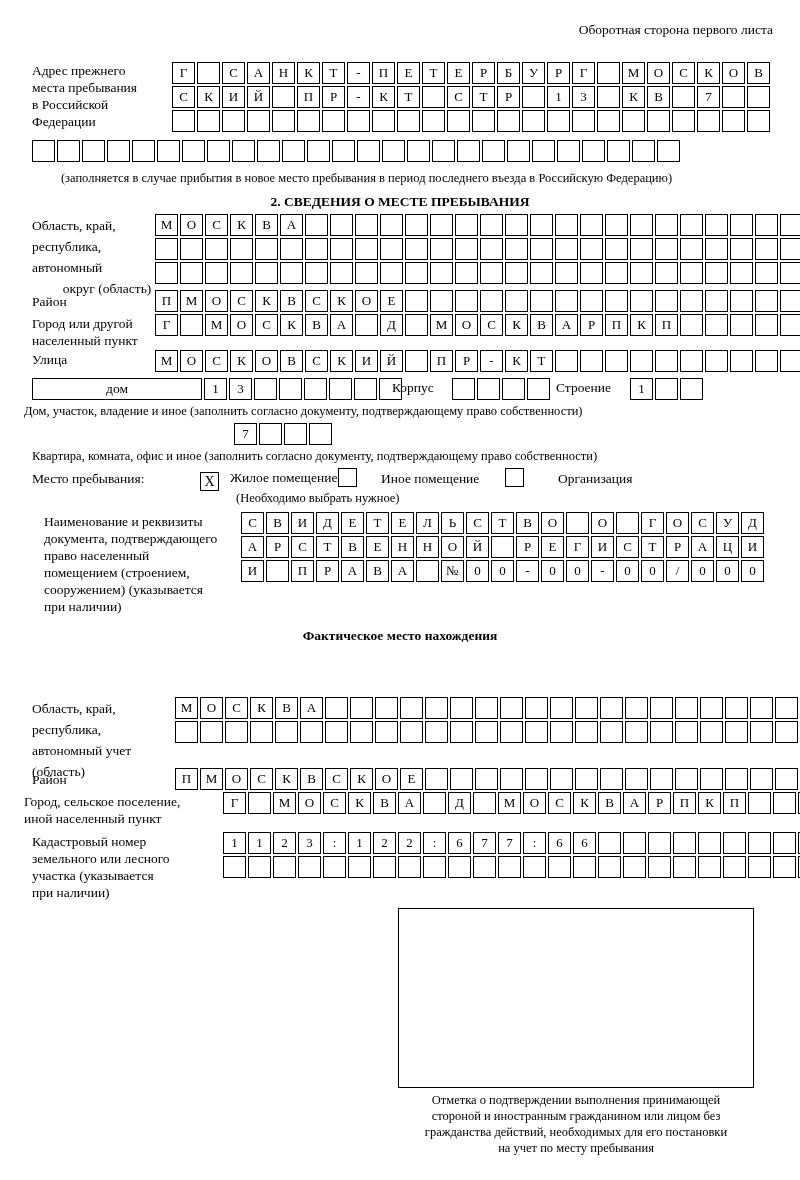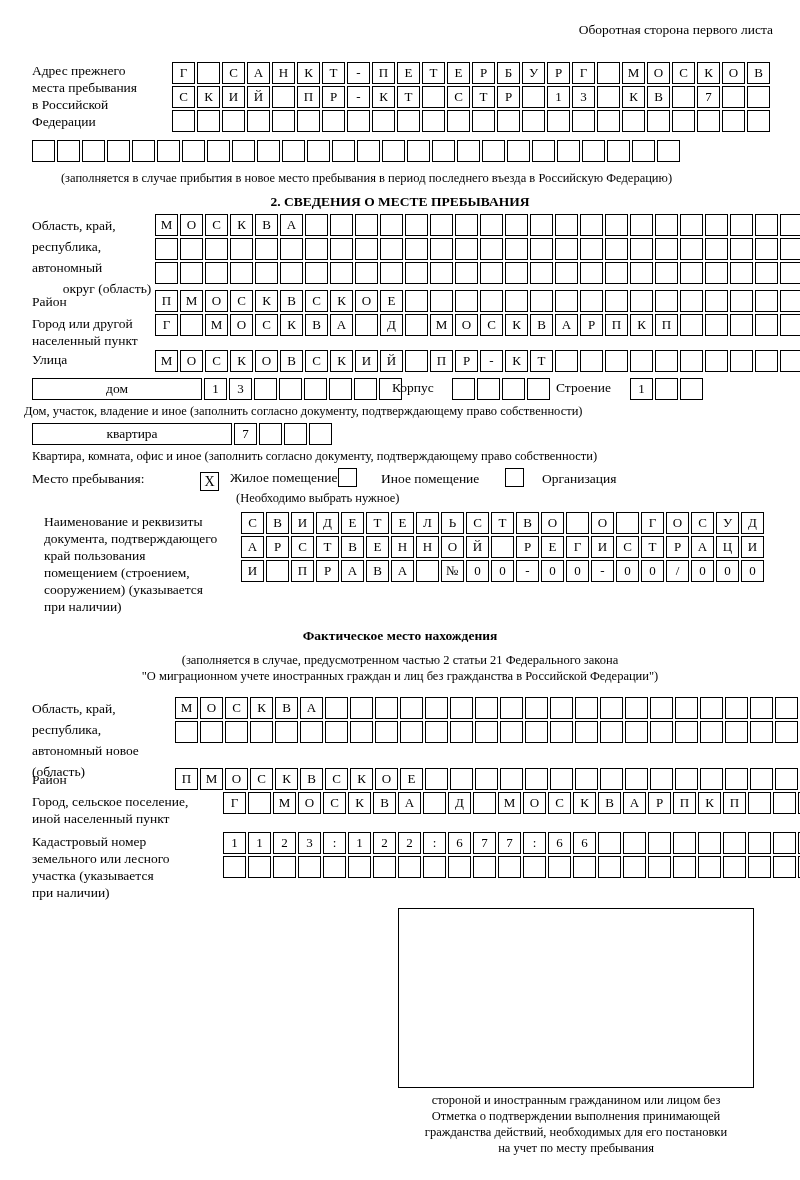--- a/index.html
+++ b/index.html
@@ -368,21 +368,20 @@
   <div class="abs lbl" style="left:556px;top:379px;">Строение</div>
   <div class="abs" id="stroenie-cells" style="left:630px;top:378px;">
       <div class="row" style="margin-bottom: 2px;">
         <div class="cell">1</div>
         <div class="cell"></div>
         <div class="cell"></div>
       </div>
     </div>
   <div class="abs small" style="left:24px;top:404px;">Дом, участок, владение и иное (заполнить согласно документу, подтверждающему право собственности)</div>
 
-  <div class="abs boxlbl" style="left:32px;top:423px;width:200px;">квартира</div>
   <div class="abs" id="flat-cells" style="left:234px;top:423px;">
       <div class="row" style="margin-bottom: 2px;">
         <div class="cell">7</div>
         <div class="cell"></div>
         <div class="cell"></div>
         <div class="cell"></div>
       </div>
     </div>
   <div class="abs small" style="left:32px;top:449px;">Квартира, комната, офис и иное (заполнить согласно документу, подтверждающему право собственности)</div>
 
@@ -390,28 +389,28 @@
   <div class="abs" style="left:172px;top:468px;padding-left:28px;">
     <span class="chk">X</span>
     <span class="lbl" style="margin-left:7px;">Жилое помещение</span>
   </div>
   <div class="abs" style="left:338px;top:468px;">
     <span class="chk"></span>
     <span class="lbl" style="margin-left:20px;">Иное помещение</span>
   </div>
   <div class="abs" style="left:505px;top:468px;">
     <span class="chk"></span>
-    <span class="lbl" style="margin-left:14px;">Организация</span>
+    <span class="lbl" style="margin-left:30px;">Организация</span>
   </div>
   <div class="abs small" style="left:236px;top:491px;">(Необходимо выбрать нужное)</div>
 
   <div class="abs lbl" style="left:44px;top:513px;width:210px;">
     <div>Наименование и реквизиты</div>
     <div>документа, подтверждающего</div>
-    <div>край пользования</div>
+    <div>право населенный</div>
     <div>помещением (строением,</div>
     <div>сооружением) (указывается</div>
     <div>при наличии)</div>
   </div>
   <div class="abs" id="doc-rows" style="left:241px;top:512px;">
       <div class="row" style="margin-bottom: 2px;">
         <div class="cell">С</div>
         <div class="cell">В</div>
         <div class="cell">И</div>
         <div class="cell">Д</div>
@@ -475,29 +474,25 @@
         <div class="cell">0</div>
         <div class="cell">0</div>
         <div class="cell">/</div>
         <div class="cell">0</div>
         <div class="cell">0</div>
         <div class="cell">0</div>
       </div>
     </div>
 
   <div class="abs bold center" style="left:0;top:628px;width:800px;font-size:13.5px;">Фактическое место нахождения</div>
-  <div class="abs note" style="left:0;top:652px;width:800px;">
-    <div>(заполняется в случае, предусмотренном частью 2 статьи 21 Федерального закона</div>
-    <div>"О миграционном учете иностранных граждан и лиц без гражданства в Российской Федерации")</div>
-  </div>
 
   <div class="abs lbl" style="left:32px;top:698px;width:150px;">
     <div style="line-height:21px;">Область, край,</div>
     <div style="line-height:21px;">республика,</div>
-    <div style="line-height:21px;">автономный новое</div>
+    <div style="line-height:21px;">автономный учет</div>
     <div style="line-height:21px;">(область)</div>
   </div>
   <div class="abs" id="act-region-rows" style="left:175px;top:697px;">
       <div class="row" style="margin-bottom: 2px;">
         <div class="cell">М</div>
         <div class="cell">О</div>
         <div class="cell">С</div>
         <div class="cell">К</div>
         <div class="cell">В</div>
         <div class="cell">А</div>
@@ -574,21 +569,21 @@
         <div class="cell"></div>
         <div class="cell"></div>
         <div class="cell"></div>
         <div class="cell"></div>
         <div class="cell"></div>
         <div class="cell"></div>
         <div class="cell"></div>
       </div>
     </div>
 
-  <div class="abs lbl" style="left:32px;top:793px;width:165px;">
+  <div class="abs lbl" style="left:24px;top:793px;width:165px;">
     <div>Город, сельское поселение,</div>
     <div>иной населенный пункт</div>
   </div>
   <div class="abs" id="act-city-row" style="left:223px;top:792px;">
       <div class="row" style="margin-bottom: 2px;">
         <div class="cell">Г</div>
         <div class="cell"></div>
         <div class="cell">М</div>
         <div class="cell">О</div>
         <div class="cell">С</div>
@@ -670,19 +665,19 @@
         <div class="cell"></div>
         <div class="cell"></div>
         <div class="cell"></div>
         <div class="cell"></div>
         <div class="cell"></div>
       </div>
     </div>
 
   <div class="abs bigbox" style="left:398px;top:908px;width:356px;height:180px;"></div>
   <div class="abs note" style="left:398px;top:1092px;width:356px;">
+    <div>Отметка о подтверждении выполнения принимающей</div>
     <div>стороной и иностранным гражданином или лицом без</div>
-    <div>Отметка о подтверждении выполнения принимающей</div>
     <div>гражданства действий, необходимых для его постановки</div>
     <div>на учет по месту пребывания</div>
   </div>
 
 </div>
 
 </body></html>

